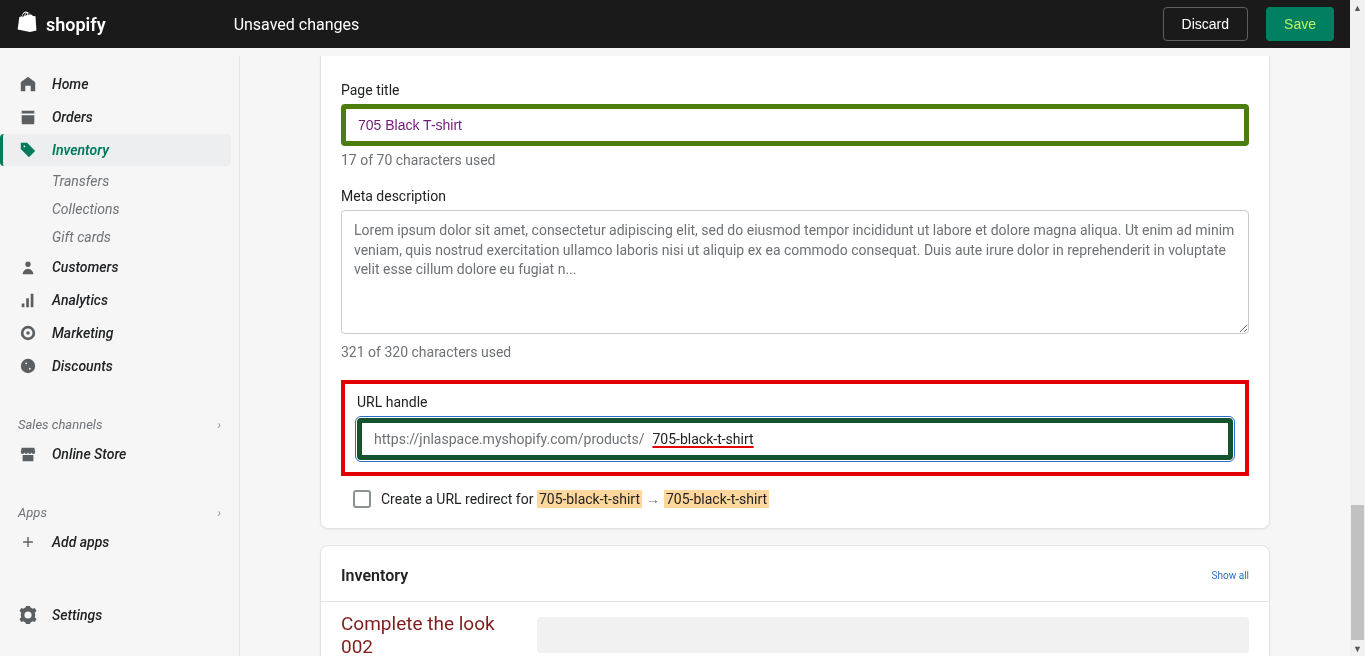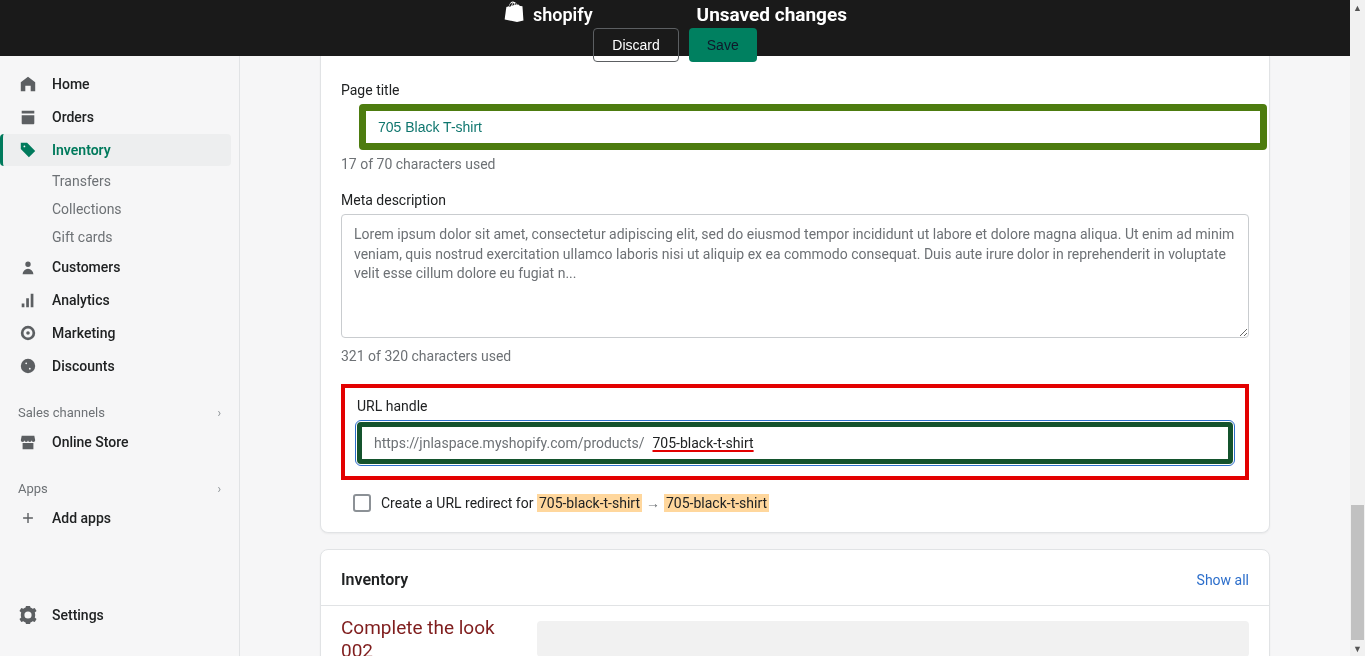--- a/index.html
+++ b/index.html
@@ -1,61 +1,61 @@
 <!DOCTYPE html>
 <html><head>
   <meta charset="utf-8">
   <style>
     * { margin: 0; padding: 0; box-sizing: border-box; }
     body { font-family: -apple-system, BlinkMacSystemFont, 'Segoe UI', Roboto, sans-serif; background: #f6f6f7; color: #202223; overflow: hidden; }
     
-    .top-bar { background: #1a1a1a; color: #fff; height: 56px; display: flex; align-items: center; justify-content: space-between; padding: 0 16px; position: fixed; top: 0; left: 0; right: 15px; z-index: 100; flex-direction: column; }
+    .top-bar { background: #1a1a1a; color: #fff; height: 48px; display: flex; align-items: center; justify-content: space-between; padding: 0 16px; position: fixed; top: 0; left: 0; right: 15px; z-index: 100; }
     .top-bar-left { display: flex; align-items: center; gap: 12px; }
     .logo { display: flex; align-items: center; gap: 6px; font-weight: 600; font-size: 18px; color: #fff; }
     .logo svg { width: 24px; height: 28px; fill: #fff; }
-    .unsaved-text { font-weight: 700; font-size: 19px; margin-left: 92px; }
-    .top-bar-right { display: flex; gap: 10px; }
+    .unsaved-text { font-weight: 400; font-size: 16px; margin-left: 116px; }
+    .top-bar-right { display: flex; gap: 18px; }
     .btn { padding: 8px 18px; border-radius: 4px; font-weight: 500; font-size: 14px; cursor: pointer; border: none; }
     .btn-discard { background: transparent; border: 1px solid #5c5f62; color: #fff; }
-    .btn-save { background: #008060; color: #0f172a; text-align: right; }
-    
-    .sidebar { position: fixed; top: 56px; left: 0; width: 240px; height: calc(100vh - 56px); background: #f6f6f7; border-right: 1px solid #e1e3e5; padding: 12px 8px; display: flex; flex-direction: column; }
+    .btn-save { background: #008060; color: #bef264; text-align: right; }
+    
+    .sidebar { position: fixed; top: 56px; left: 0; width: 240px; height: calc(100vh - 56px); background: #f6f6f7; border-right: 1px solid #e1e3e5; padding: 12px 8px; display: flex; flex-direction: column; font-style: italic; }
     .nav-item { display: flex; align-items: center; gap: 14px; padding: 6px 10px; border-radius: 4px; color: #202223; cursor: pointer; font-size: 14px; font-weight: 500; margin-bottom: 1px; }
     .nav-item.active { background: #edeeef; color: #007a5c; font-weight: 600; border-left: 3px solid #007a5c; margin-left: -8px; padding-left: 15px; }
     .nav-item .icon { width: 20px; height: 20px; display: flex; align-items: center; justify-content: center; color: #5c5f62; }
     .nav-item.active .icon { color: #007a5c; }
     .sub-item { padding: 6px 10px 6px 44px; color: #6d7175; font-size: 14px; cursor: pointer; }
     .nav-section { margin-top: 16px; }
-    .nav-section-title { font-size: 13px; color: #6d7175; padding: 6px 10px; font-weight: 400; display: flex; justify-content: space-between; align-items: center; }
+    .nav-section-title { font-size: 13px; color: #6d7175; padding: 6px 10px; font-weight: 400; display: flex; justify-content: space-between; align-items: center; margin-top: 12px; }
     .chevron { color: #8c9196; font-size: 12px; }
     .sidebar-bottom { margin-top: auto; padding-bottom: 12px; }
     
     .main { margin-left: 240px; margin-top: 56px; padding: 0 80px; height: calc(100vh - 56px); overflow-y: auto; margin-right: 15px; }
     .card { background: #fff; border-radius: 8px; border: 1px solid #e1e3e5; padding: 20px; margin-bottom: 16px; box-shadow: 0 1px 2px rgba(0,0,0,0.05); }
     .field-label { font-size: 14px; color: #202223; margin-bottom: 6px; display: block; }
-    .text-input { width: 100%; padding: 8px 12px; border: 7px solid #4d7c0f; border-radius: 4px; font-size: 14px; color: #0f766e; background: #fff; margin-left: 18px; }
+    .text-input { width: 100%; padding: 8px 12px; border: 5px solid #4d7c0f; border-radius: 4px; font-size: 14px; color: #701a75; background: #fff; }
     .textarea { width: 100%; padding: 10px 12px; border: 1px solid #c9cccf; border-radius: 4px; font-size: 14px; color: #6d7175; resize: vertical; min-height: 124px; font-family: inherit; line-height: 1.4; }
     .help-text { font-size: 14px; color: #6d7175; margin-top: 6px; }
     .field-group { margin-bottom: 20px; }
     
     .url-section { border: 4px solid #e30000; border-radius: 0; padding: 10px 12px 12px; margin-bottom: 14px; }
     .url-input-wrap { display: flex; border: 5px solid #14532d; border-radius: 4px; overflow: hidden; outline: 1px solid #2c6ecb; outline-offset: 1px; }
     .url-prefix { padding: 8px 4px 8px 12px; color: #6d7175; font-size: 14px; background: #fff; white-space: nowrap; }
     .url-value { flex: 1; padding: 8px 12px 8px 4px; font-size: 14px; color: #202223; border: none; outline: none; }
     .url-underline { text-decoration: underline; text-decoration-color: #e30000; text-decoration-thickness: 2px; text-underline-offset: 2px; }
     
     .checkbox-row { display: flex; align-items: center; gap: 10px; font-size: 14px; margin-left: 12px; }
     .checkbox { width: 18px; height: 18px; border: 2px solid #8c9196; border-radius: 3px; cursor: pointer; }
     .highlight-old { background: #ffd79d; padding: 1px 2px; }
     .highlight-new { background: #ffd79d; padding: 1px 2px; }
     .arrow { color: #6d7175; margin: 0 4px; }
     
     .metafields-header { display: flex; justify-content: space-between; align-items: center; margin-bottom: 16px; }
     .metafields-title { font-size: 16px; font-weight: 600; }
-    .show-all { color: #2c6ecb; font-size: 14px; cursor: pointer; }
+    .show-all { color: #2c6ecb; font-size: 10px; cursor: pointer; }
     .metafield-row { display: flex; align-items: center; gap: 16px; padding: 10px 0; border-top: 1px solid #e1e3e5; margin: 0 -20px; padding-left: 20px; padding-right: 20px; }
     .metafield-label { flex: 0 0 180px; font-size: 19px; color: #7f1d1d; }
     .metafield-input { flex: 1; height: 36px; background: #f1f1f1; border-radius: 4px; }
     
     .scrollbar { position: fixed; top: 0; right: 0; width: 15px; height: 100vh; background: #f1f1f1; }
     .scrollbar-thumb { position: absolute; right: 1px; top: 505px; width: 13px; height: 135px; background: #c1c1c1; border-radius: 0; }
     .scrollbar-arrow { position: absolute; width: 15px; height: 15px; display: flex; align-items: center; justify-content: center; font-size: 9px; color: #555; }
     .scrollbar-arrow.up { top: 0; }
     .scrollbar-arrow.down { bottom: 0; }
   </style>

